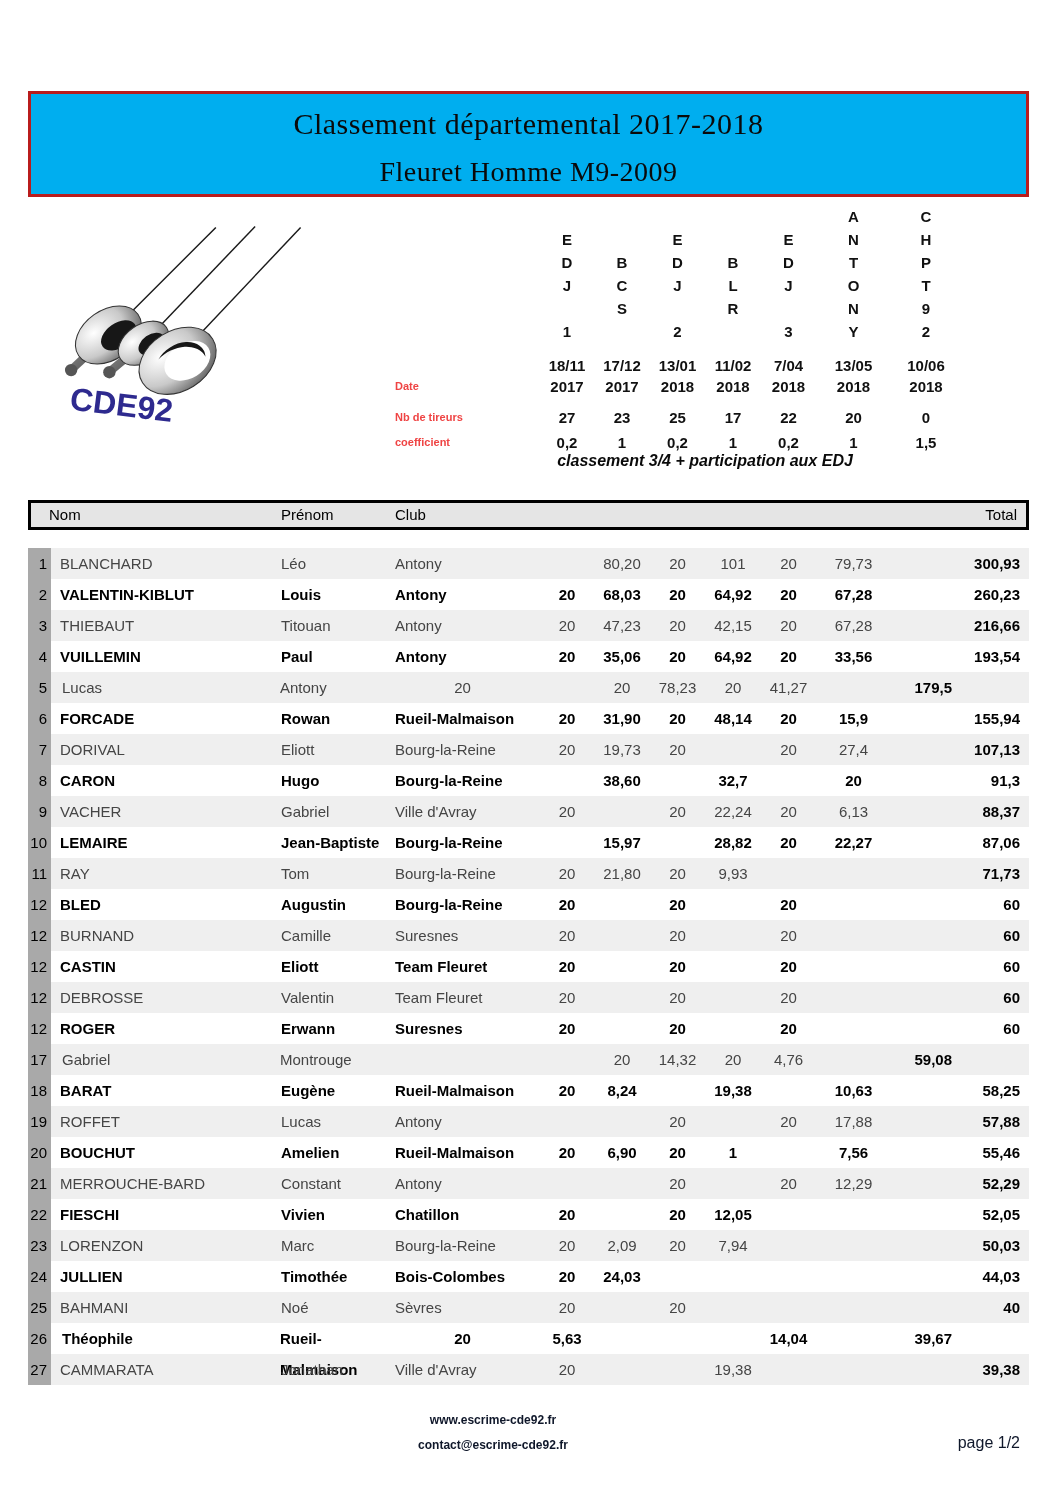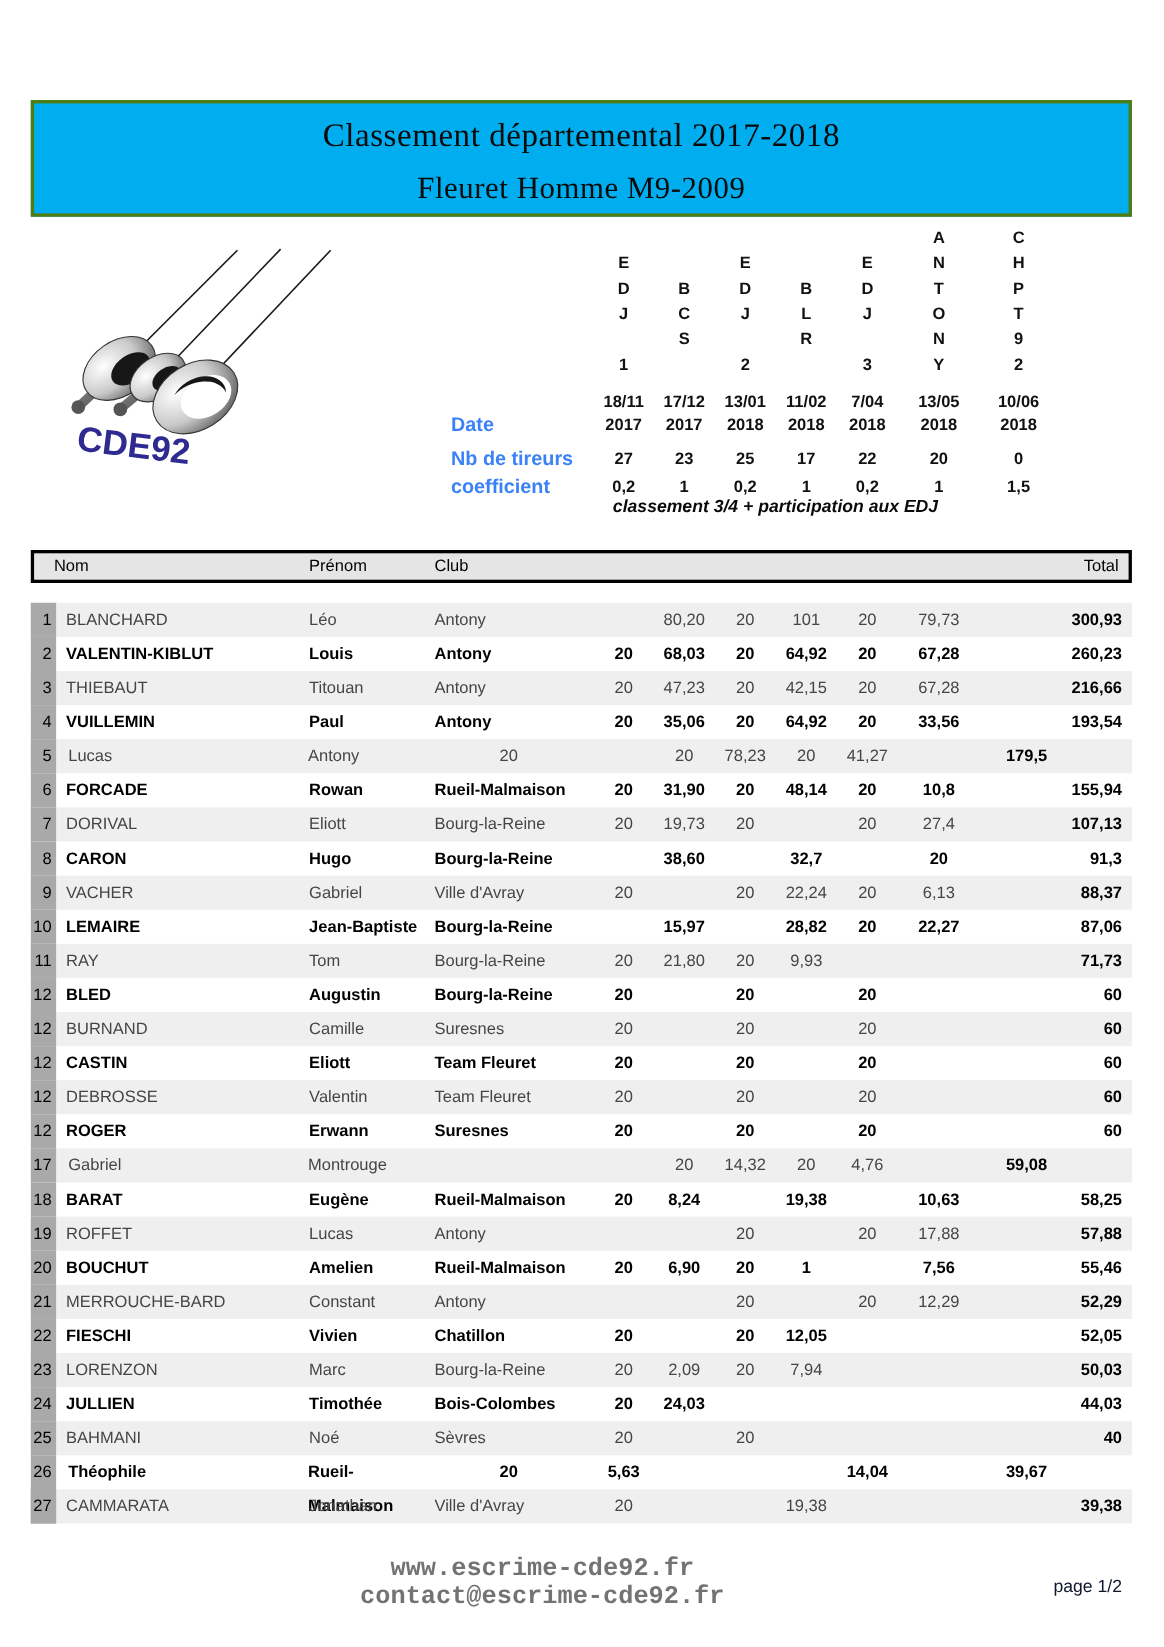--- a/index.html
+++ b/index.html
@@ -5,39 +5,39 @@
   html,body { margin:0; padding:0; background:#ffffff; }
   .page {
     position:relative; width:1058px; height:1497px;
     background:#ffffff; overflow:hidden;
     font-family:"Liberation Sans", sans-serif; color:#000;
   }
 
   
   .banner {
     position:absolute; left:28px; top:91px; width:1001px; height:106px;
-    box-sizing:border-box; background:#00AEEF; border:3px solid #4d7c0f;
+    box-sizing:border-box; background:#00AEEF; border:3px solid #b91c1c;
     text-align:center; font-family:"Liberation Serif", serif; color:#0a0a0a;
   }
   .banner .l1 { margin-top:13px; font-size:30px; letter-spacing:.5px; }
   .banner .l2 { margin-top:15px; font-size:28px; letter-spacing:.5px; }
 
   
   .logo { position:absolute; left:40px; top:213px; width:300px; height:215px; }
 
   
   .evcol { position:absolute; top:205px; width:70px; text-align:center;
            font-weight:bold; font-size:15px; color:#111; }
   .evcol .slot  { height:23px; line-height:23px; }
   .evcol .date1 { margin-top:12px; height:21px; line-height:21px; }
   .evcol .date2 { height:21px; line-height:21px; }
   .evcol .nb    { margin-top:8px; height:25px; line-height:25px; }
   .evcol .coef  { height:25px; line-height:25px; }
 
-  .stat-label { position:absolute; left:395px; font-weight:bold; font-size:18px; color:#3b82f6;margin-left:15px; }
+  .stat-label { position:absolute; left:395px; font-weight:bold; font-size:11px; color:#ef4444; }
   .lab-date    { top:376px; height:21px; line-height:21px; }
   .lab-tireurs { top:405px; height:25px; line-height:25px; }
   .lab-coef    { top:430px; height:25px; line-height:25px; }
 
   .note {
     position:absolute; left:505px; top:452px; width:400px; text-align:center;
     font-weight:bold; font-style:italic; font-size:16px; color:#0a0a0a;
   }
 
   
@@ -64,22 +64,22 @@
              box-sizing:border-box; font-weight:normal; }
   .c-nom   { padding-left:9px;  }
   .c-pre   { padding-left:11px; }
   .c-club  { padding-left:10px; }
   .c-sc    { text-align:center; }
   .c-tot   { text-align:right; padding-right:9px; font-weight:bold; color:#000; }
 
   
   .f-links {
     position:absolute; left:293px; width:400px; text-align:center;
-    font-family:Liberation Mono, monospace; font-weight:bold; font-size:23px;
-    color:#737373;
+    font-family:Liberation Sans, sans-serif; font-weight:bold; font-size:12px;
+    color:#0f172a;
   }
   .f-web  { top:1413px; }
   .f-mail { top:1438px; }
   .f-page {
     position:absolute; left:880px; width:140px; top:1434px; text-align:right;
     font-size:16px; color:#0f172a; font-weight:500;
   }
 </style>
 </head>
 <body>
@@ -307,21 +307,21 @@
       <div class="trow b">
         <div class="c-rank">6</div>
         <div class="c-nom">FORCADE</div>
         <div class="c-pre">Rowan</div>
         <div class="c-club">Rueil-Malmaison</div>
         <div class="c-sc">20</div>
         <div class="c-sc">31,90</div>
         <div class="c-sc">20</div>
         <div class="c-sc">48,14</div>
         <div class="c-sc">20</div>
-        <div class="c-sc">10,8</div>
+        <div class="c-sc">15,9</div>
         <div class="c-sc"></div>
         <div class="c-tot">155,94</div>
       </div>
       <div class="trow alt">
         <div class="c-rank">7</div>
         <div class="c-nom">DORIVAL</div>
         <div class="c-pre">Eliott</div>
         <div class="c-club">Bourg-la-Reine</div>
         <div class="c-sc">20</div>
         <div class="c-sc">19,73</div>

